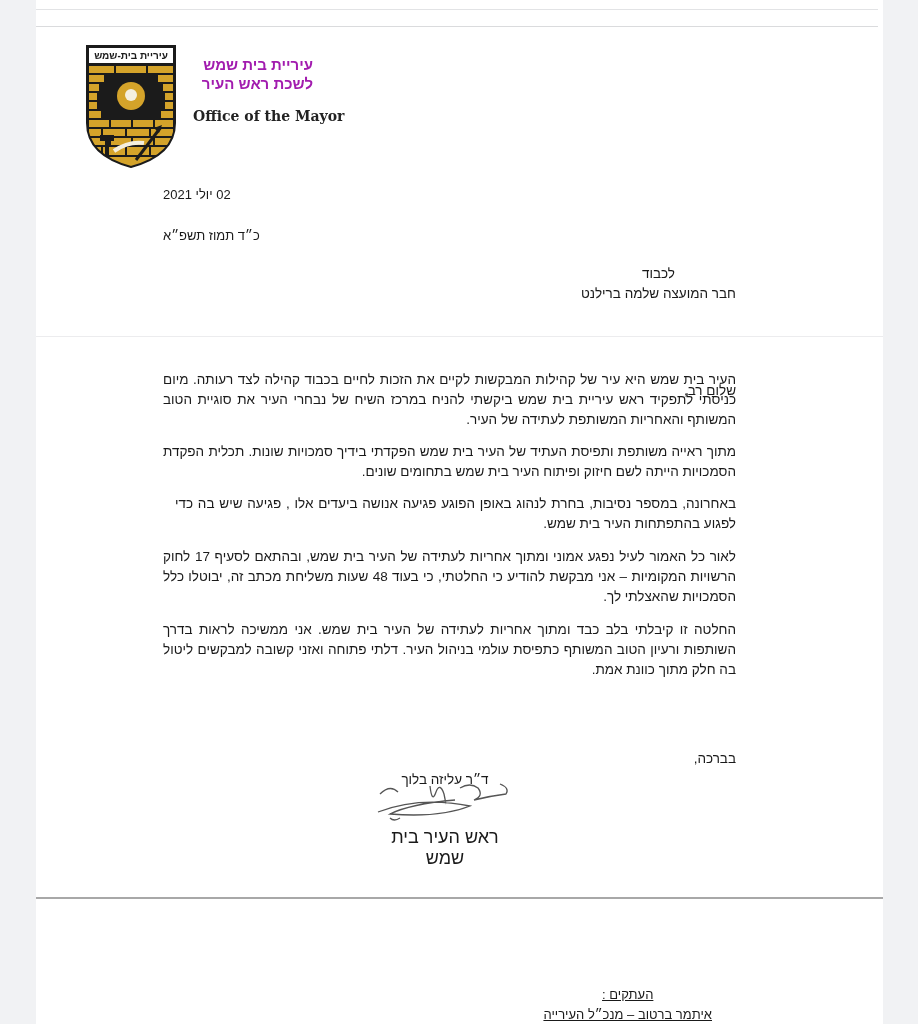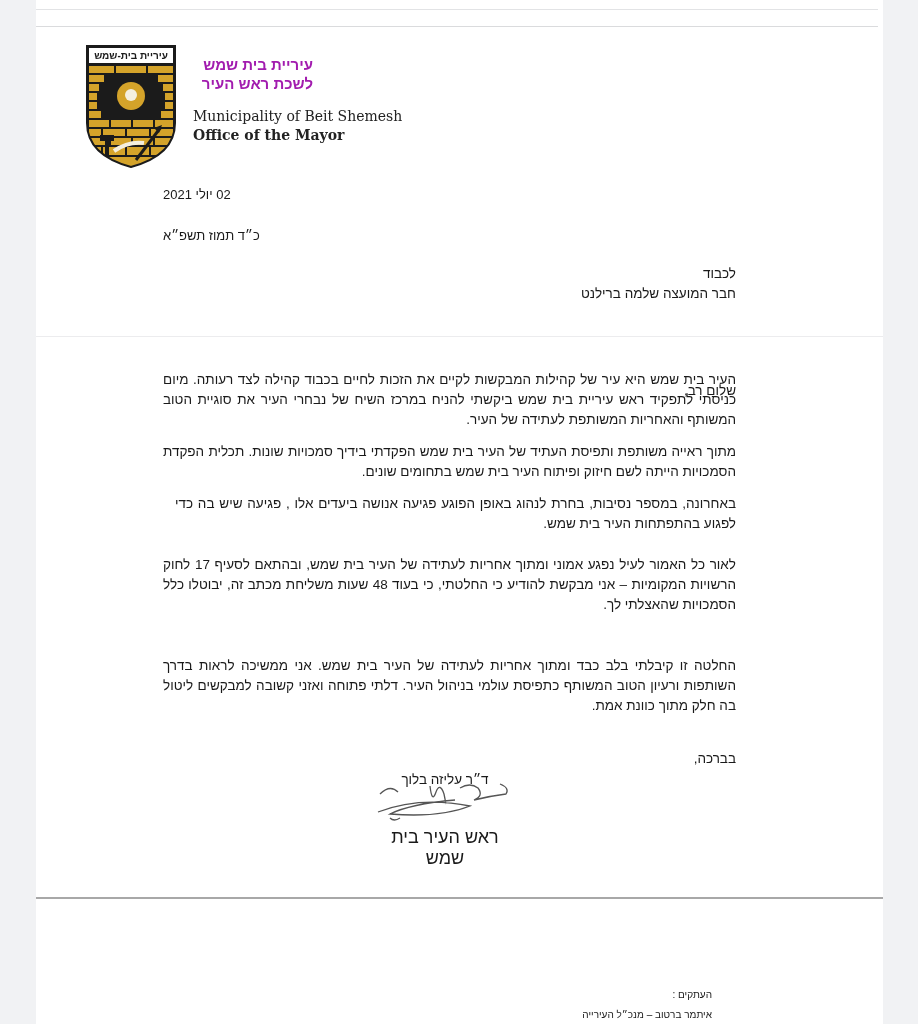--- a/index.html
+++ b/index.html
@@ -22,37 +22,37 @@
     .emblem { position: absolute; left: 86px; top: 45px; width: 90px; height: 123px; }
     .header-he { position: absolute; left: 193px; top: 55px; width: 120px; text-align: right; direction: rtl;
       font-size: 15px; font-weight: bold; line-height: 19px; color: #a21caf; }
     .header-en { position: absolute; left: 193px; top: 107px; font-family: "DejaVu Serif", "Liberation Serif", serif;
       font-size: 14px; line-height: 19px; color: #222; }
     .header-en .bold { font-weight: bold; }
 
     .date-greg { position: absolute; left: 163px; top: 187px; font-size: 13px; direction: rtl; }
     .date-heb { position: absolute; left: 163px; top: 228px; font-size: 13px; direction: rtl; }
 
-    .rtl-block { position: absolute; right: 182px; direction: rtl; text-align: right; font-size: 13.5px; line-height: 20px; }
+    .rtl-block { position: absolute; right: 182px; direction: rtl; text-align: center; font-size: 13.5px; line-height: 20px; }
     .addressee { top: 264px; }
     .greeting { top: 337px; margin-top: 44px; }
     .para { left: 163px; text-align: justify; text-align-last: right; }
     .p1 { top: 370px; }
     .p2 { top: 442px; }
     .p3 { top: 494px; margin-left: 12px; }
-    .p4 { top: 547px; margin-top: 8px; }
-    .p5 { top: 656px; }
+    .p4 { top: 547px; }
+    .p5 { top: 620px; }
     .closing { top: 729px; margin-top: 20px; }
 
     .signature-block { position: absolute; left: 370px; top: 760px; width: 150px; text-align: center; direction: rtl; }
     .sig-name { font-size: 13.5px; position: absolute; top: 12px; left: 0; width: 100%; text-align: center; }
     .sig-svg { position: absolute; top: 14px; left: -10px; width: 170px; height: 50px; }
     .sig-title { font-size: 18px; position: absolute; top: 67px; left: 0; width: 100%; text-align: center; }
 
-    .copies { top: 985px; right: 206px; font-size: 10px; line-height: 20px; }
+    .copies { top: 985px; right: 206px; font-size: 13px; line-height: 20px; text-decoration: underline; }
   </style>
 </head>
 <body>
 
 <div class="page"></div>
 <div class="crease-top1"></div>
 <div class="crease-top2"></div>
 <div class="crease-mid"></div>
 
 <svg class="emblem" viewBox="0 0 90 123">
@@ -109,21 +109,20 @@
   </g>
   <path d="M1,1 H89 V78 Q89,110 45,122 Q1,110 1,78 Z" fill="none" stroke="#1b1b1b" stroke-width="2"></path>
   <text x="45" y="14" text-anchor="middle" font-size="10" font-weight="bold" fill="#1b1b1b" direction="rtl">עיריית בית-שמש</text>
 </svg>
 
 <div class="header-he">
   <div>עיריית בית שמש</div>
   <div>לשכת ראש העיר</div>
 </div>
 <div class="header-en">
-  <div>Municipality of Beit Shemesh</div>
   <div class="bold">Office of the Mayor</div>
 </div>
 
 <div class="date-greg">02 יולי 2021</div>
 <div class="date-heb">כ״ד תמוז תשפ״א</div>
 
 <div class="rtl-block addressee">
   <div>לכבוד</div>
   <div>חבר המועצה שלמה ברילנט</div>
 </div>

